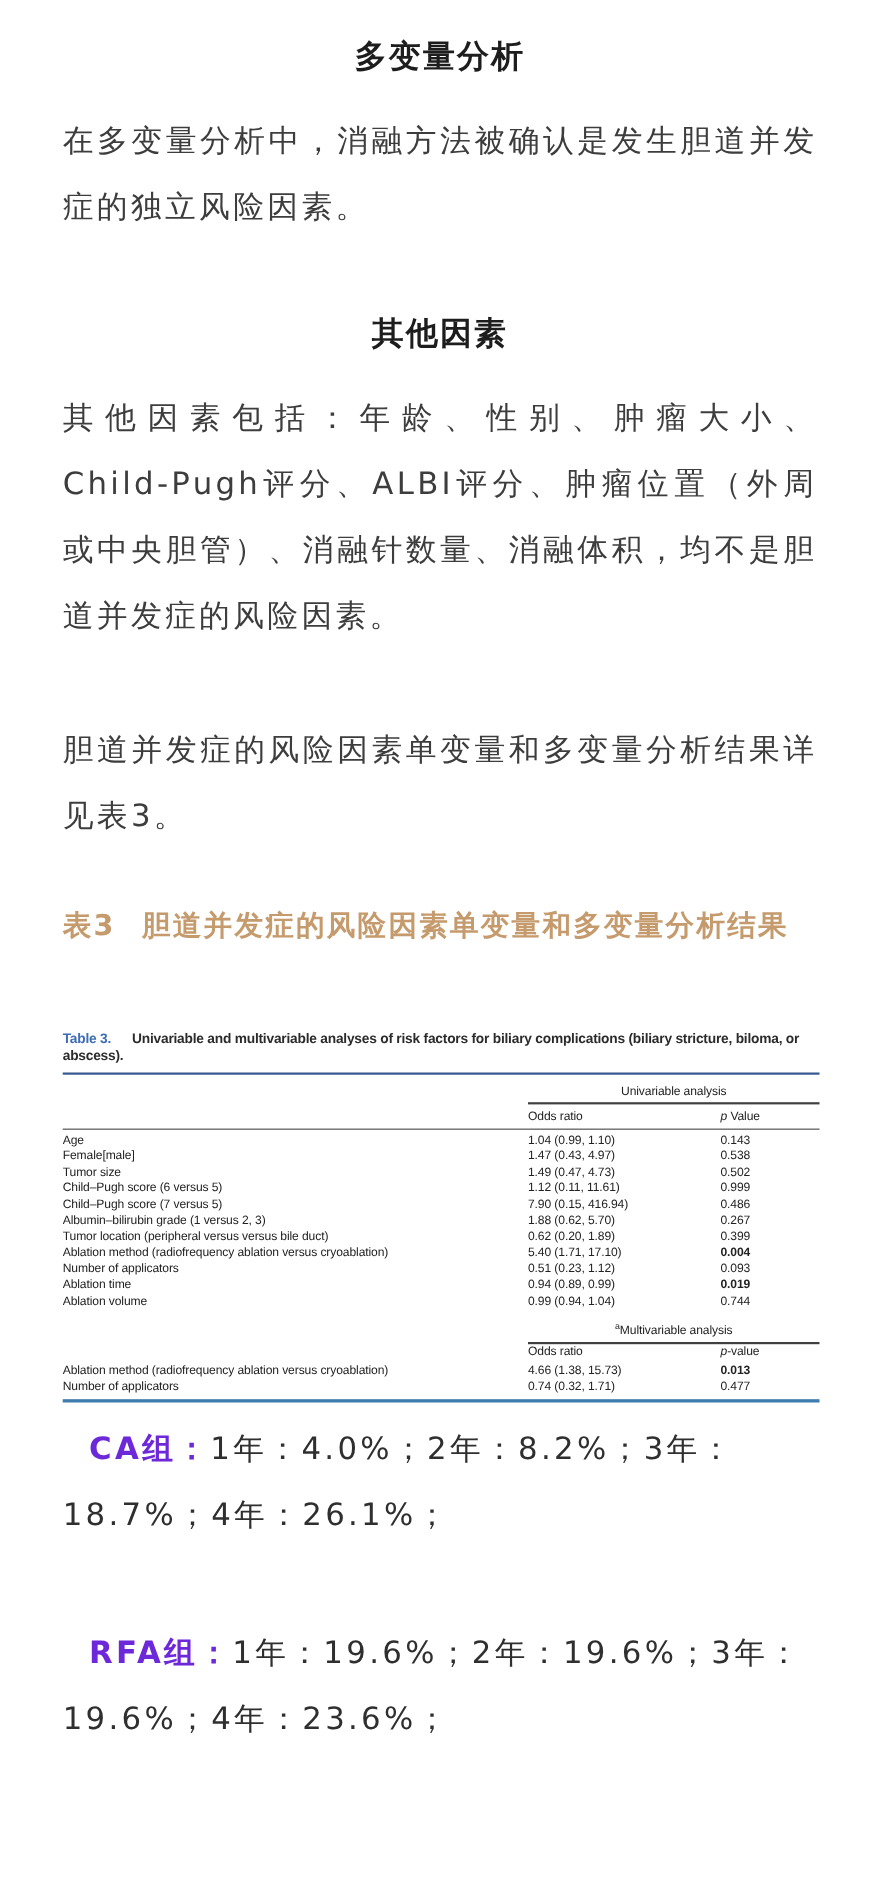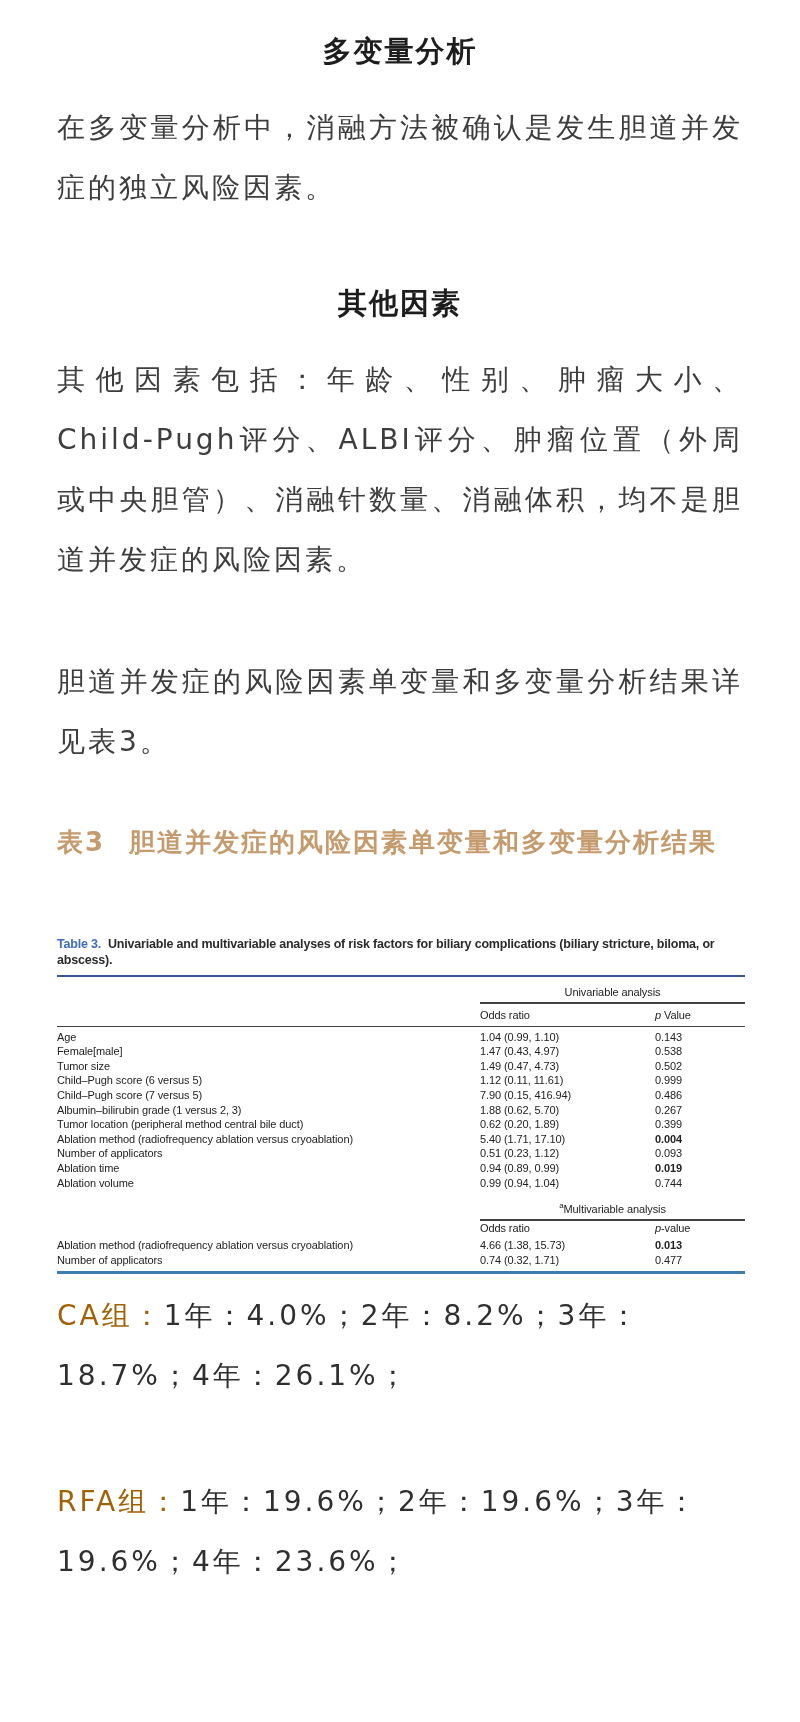--- a/index.html
+++ b/index.html
@@ -33,21 +33,21 @@
   .jtable {
     margin-top:74px; width:688px;
     font-family:"Liberation Sans",sans-serif;
     font-size:11px; color:#222; letter-spacing:-0.1px;
   }
   .jt-title {
     font-size:12.5px; font-weight:700; color:#2b2b2b;
     line-height:16px; padding-bottom:7px;
     border-bottom:2px solid #35568e; letter-spacing:-0.2px;
   }
-  .jt-title .jt-title-label { color:#3d6db5; margin-right:7px; }
+  .jt-title .jt-title-label { color:#3d6db5; margin-right:19px; }
   .jt-row { display:flex; line-height:14.6px; }
   .jt-c1 { width:423px; }
   .jt-c2 { width:175px; }
   .jt-c3 { flex:1; }
   .jt-spanner-row { margin-top:8px; }
   .jt-c23 {
     margin-left:423px; flex:1; text-align:center;
     border-bottom:2px solid #404040; padding-bottom:3px; line-height:14px;
   }
   .jt-colhead { padding:4px 0 3px 0; border-bottom:1.5px solid #444; }
@@ -60,21 +60,21 @@
   .ital { font-style:italic; }
 
   .sec-heading-tan {
     margin-top:112px; font-size:30px; font-weight:700;
     color:#b3875a; letter-spacing:2px; line-height:44px;
   }
   .stat-para {
     font-size:28px; color:#2f2f2f; letter-spacing:3px;
     line-height:60px; margin-top:12px;
   }
-  .stat-para .stat-label { font-weight:400; color:#a16207; }
+  .stat-para .stat-label { font-weight:700; color:#6d28d9;margin-left:24px; }
   .stat-rfa { margin-top:66px; }
 </style>
 </head>
 <body>
 
 <div class="content">
 
   <div class="sec-heading">多变量分析</div>
 
   <p class="body-para">在多变量分析中，消融方法被确认是发生胆道并发症的独立风险因素。</p>
@@ -135,21 +135,21 @@
     <div class="jt-c3">0.486</div>
   </div>
 
   <div class="jt-row">
     <div class="jt-c1">Albumin–bilirubin grade (1 versus 2, 3)</div>
     <div class="jt-c2">1.88 (0.62, 5.70)</div>
     <div class="jt-c3">0.267</div>
   </div>
 
   <div class="jt-row">
-    <div class="jt-c1">Tumor location (peripheral method central bile duct)</div>
+    <div class="jt-c1">Tumor location (peripheral versus versus bile duct)</div>
     <div class="jt-c2">0.62 (0.20, 1.89)</div>
     <div class="jt-c3">0.399</div>
   </div>
 
   <div class="jt-row">
     <div class="jt-c1">Ablation method (radiofrequency ablation versus cryoablation)</div>
     <div class="jt-c2">5.40 (1.71, 17.10)</div>
     <div class="jt-c3 p-bold">0.004</div>
   </div>
 

